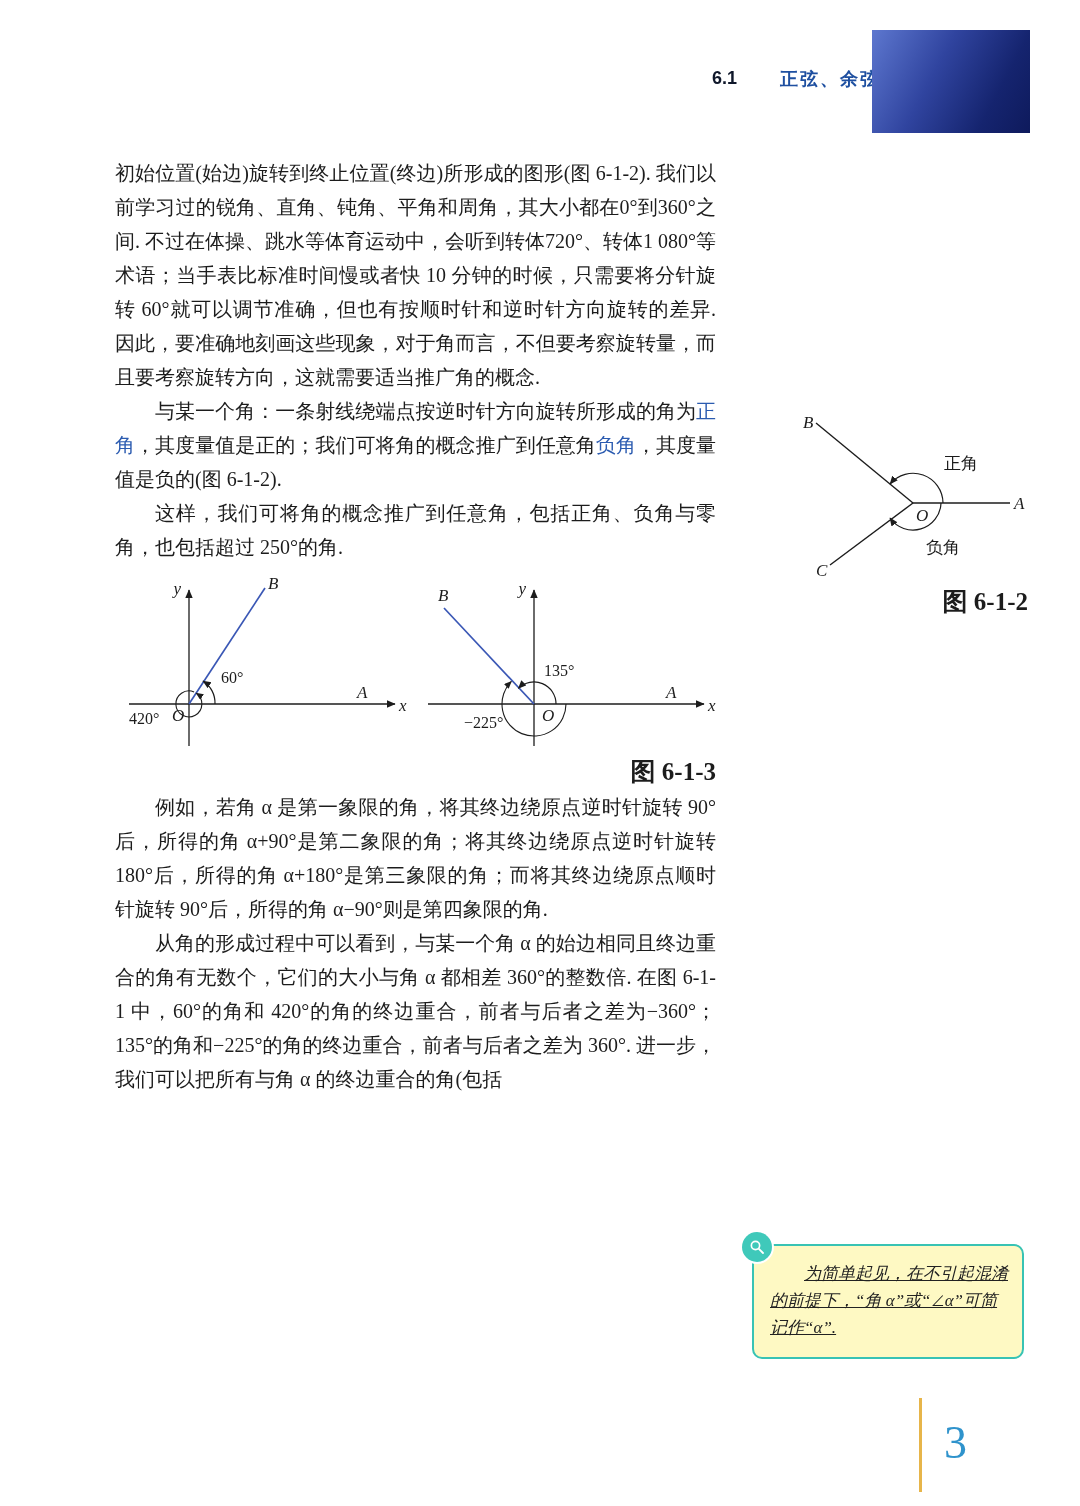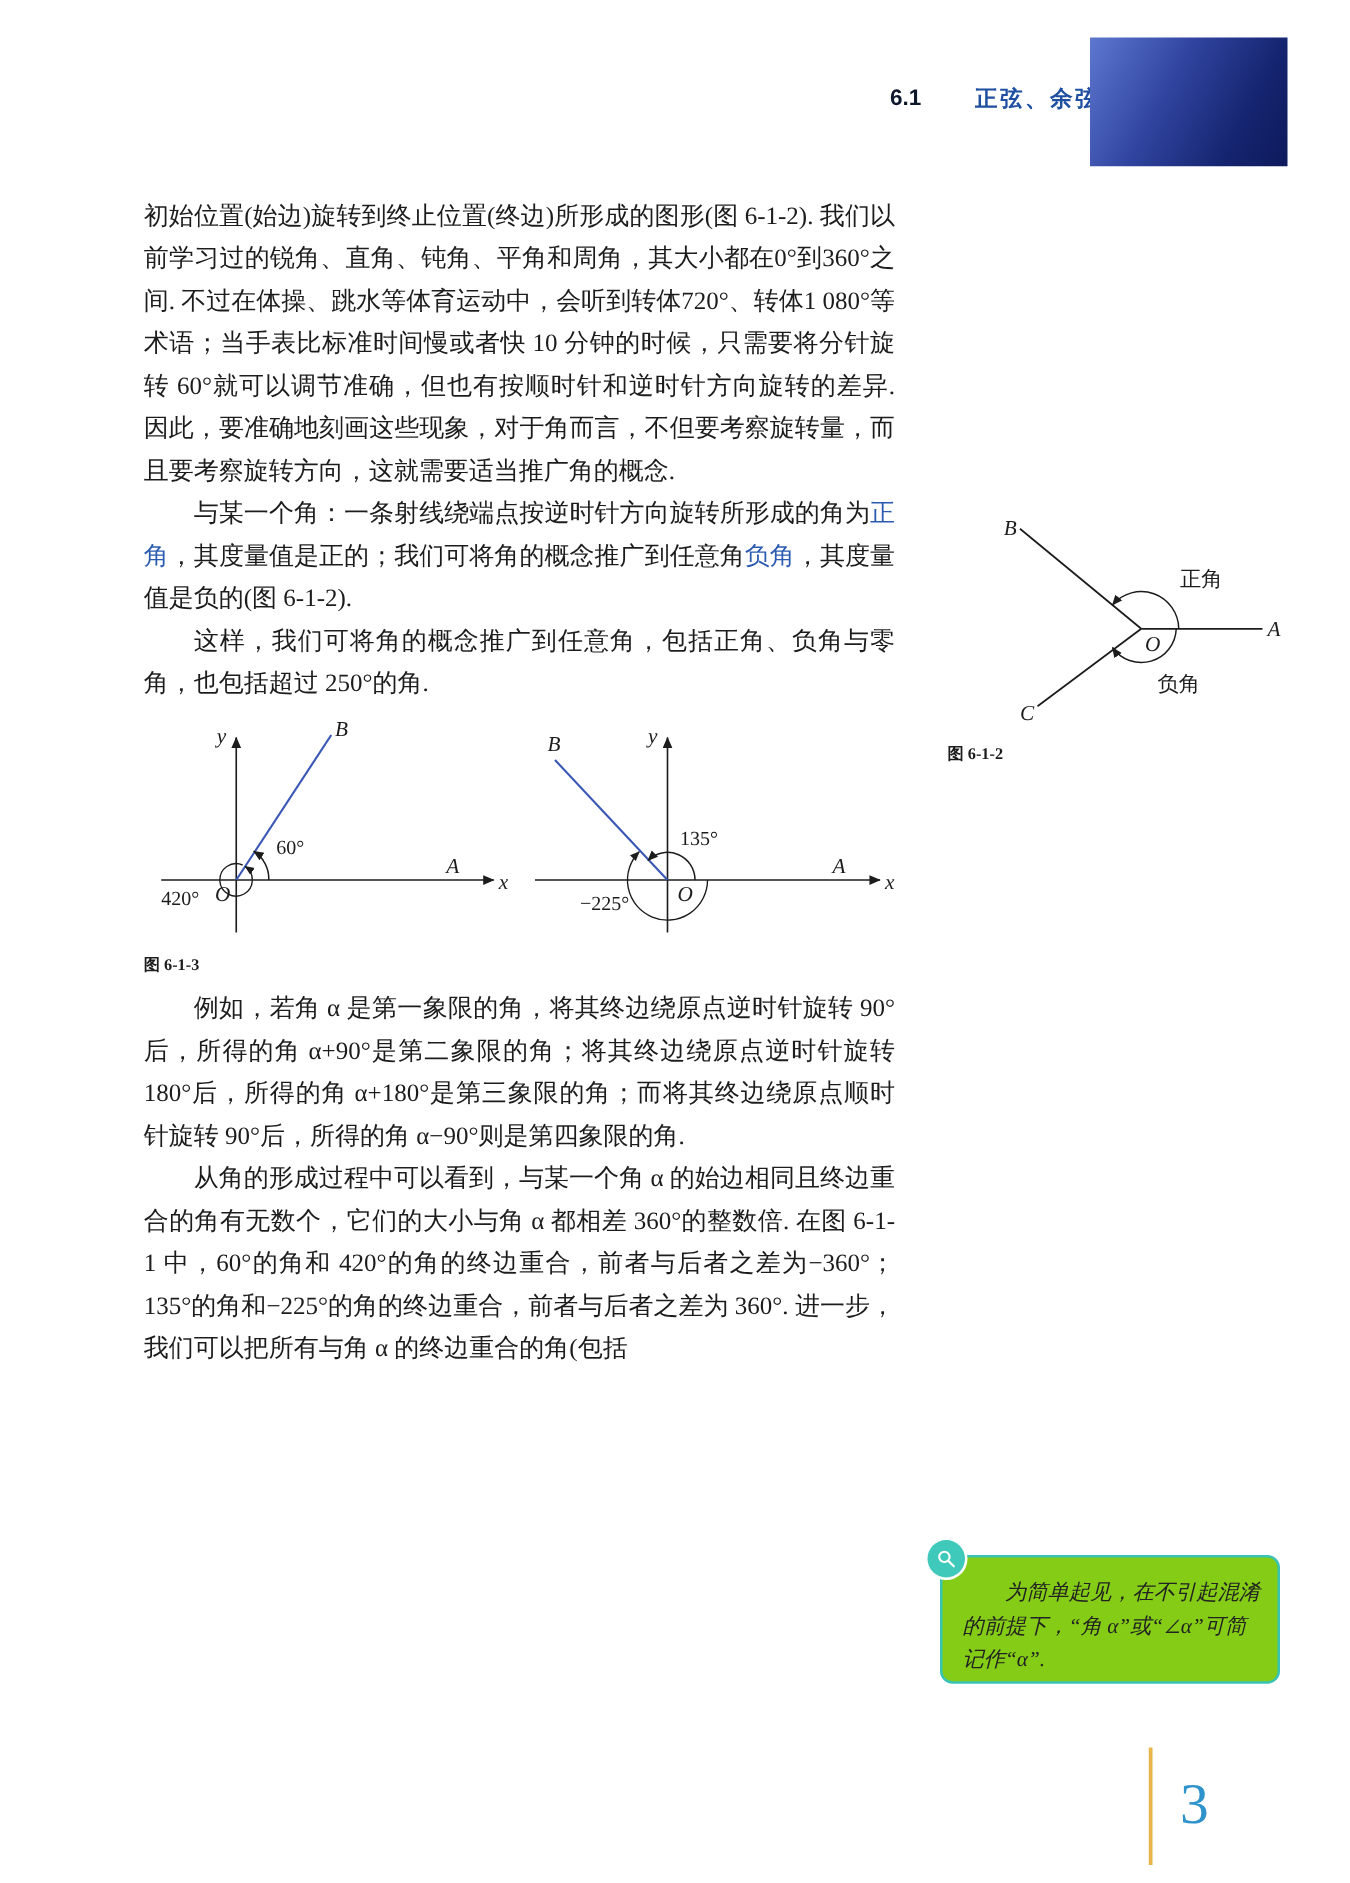--- a/index.html
+++ b/index.html
@@ -32,40 +32,40 @@
     font-size:20px; line-height:34px; text-align:justify;
   }
   .main-col p { text-indent:2em;font-family:Liberation Serif, serif; }
   .main-col p.first { text-indent:0; }
   .term { color:#2b5bb0; }
 
   
   .fig613 { margin:10px 0 6px; text-indent:0; }
   .fig613-row { display:flex; justify-content:space-between; align-items:flex-end; }
   .fig-caption {
-    text-align:left; font-weight:bold; font-size:13px; margin-top:8px;
+    text-align:right; font-weight:bold; font-size:25px; margin-top:8px;
     text-indent:0; line-height:24px;
   }
 
   
   .fig612 { position:absolute; left:758px; top:415px; width:270px; }
   .fig612 .fig-caption { margin-top:6px; }
 
   
   svg text { font-family:"Liberation Serif", serif; font-size:17px; fill:#1c1c1c; }
   svg text.it { font-style:italic; }
   svg text.ang { font-size:16px; }
   svg text.cn { font-size:17px; }
 
   
   .notebox {
     position:absolute; left:752px; top:1244px; width:272px;
-    border:2px solid #38c3b4; border-radius:10px; background:#84cc16;
-    padding:14px 14px 4px 16px;
-    font-size:17px; line-height:27px; font-style:italic; color:#222;
+    border:2px solid #38c3b4; border-radius:10px; background:#fef9c3;
+    padding:14px 14px 16px 16px;
+    font-size:17px; line-height:27px; font-style:italic; color:#222;text-decoration:underline;
   }
   .notebox .note-text { text-indent:2em; }
   .notebox-icon {
     position:absolute; left:-12px; top:-14px; width:30px; height:30px;
     border-radius:50%; background:#3fc9ba;
     display:flex; align-items:center; justify-content:center;
     box-shadow:0 0 0 2px #ffffff;
   }
 
   

